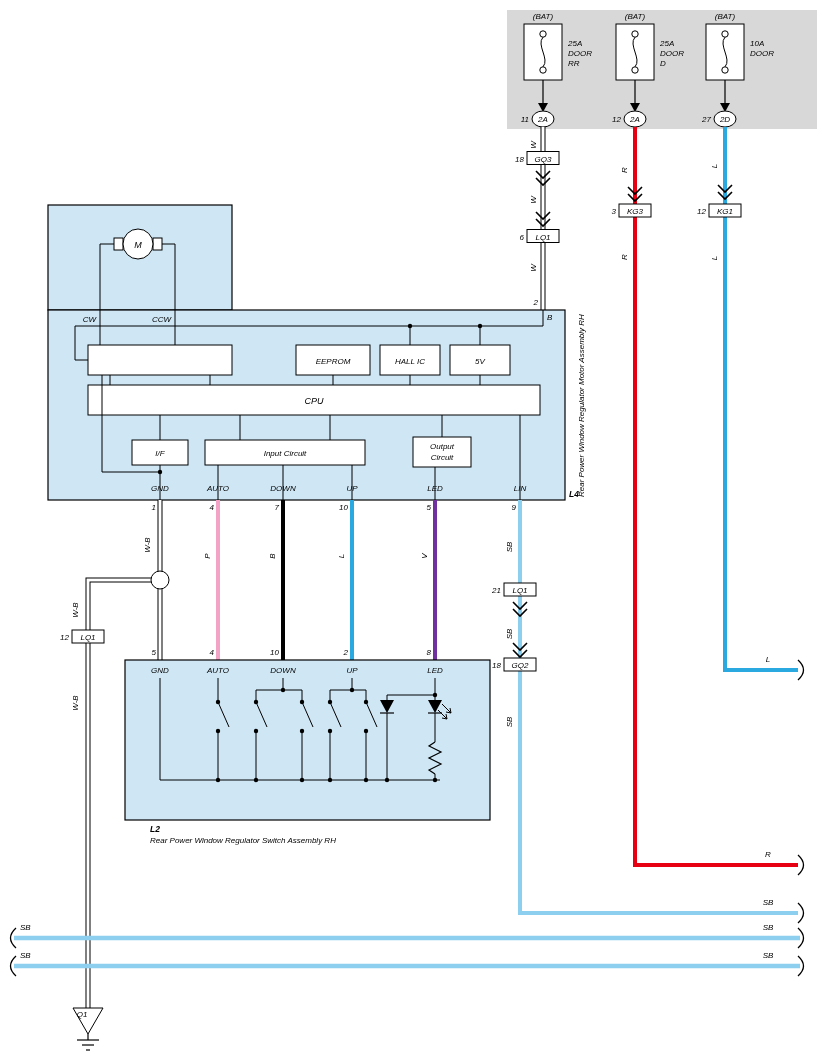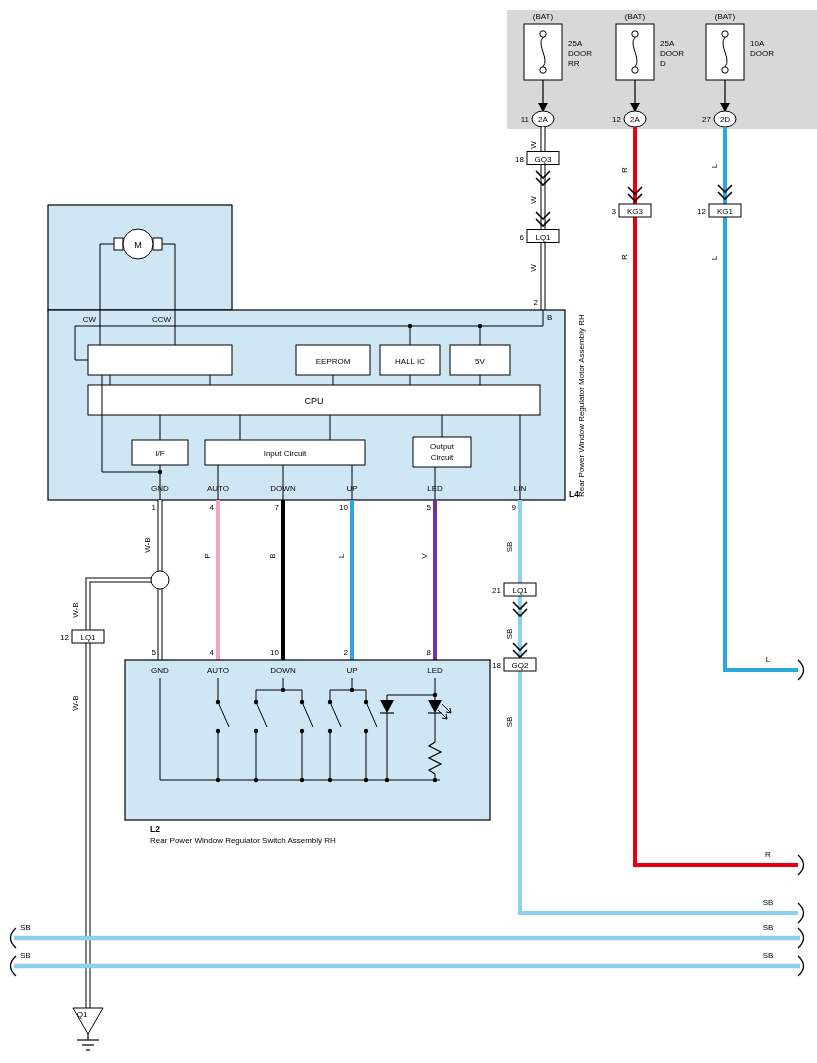--- a/index.html
+++ b/index.html
@@ -1,16 +1,16 @@
 <!DOCTYPE html>
 <html><head>
 <meta charset="utf-8">
 <style>
   html,body{margin:0;padding:0;background:#fff;}
-  .diagram{width:670px;height:1063px;position:relative;}
+  .diagram{width:670px;height:1063px;position:relative;font-style:italic;}
   svg{display:block;}
   text{font-family:"Liberation Sans",sans-serif;font-size:8px;fill:#000;}
   .bold{font-weight:bold;font-size:8.5px;}
   .md{font-size:9px;}
   .amid{text-anchor:middle;}
   .aend{text-anchor:end;}
   .thin{stroke:#000;stroke-width:1;fill:none;}
   .thin12{stroke:#000;stroke-width:1.2;fill:none;}
   .box{fill:#fff;stroke:#000;stroke-width:1;}
   .blockrect{stroke:#000;stroke-width:1.2;}

